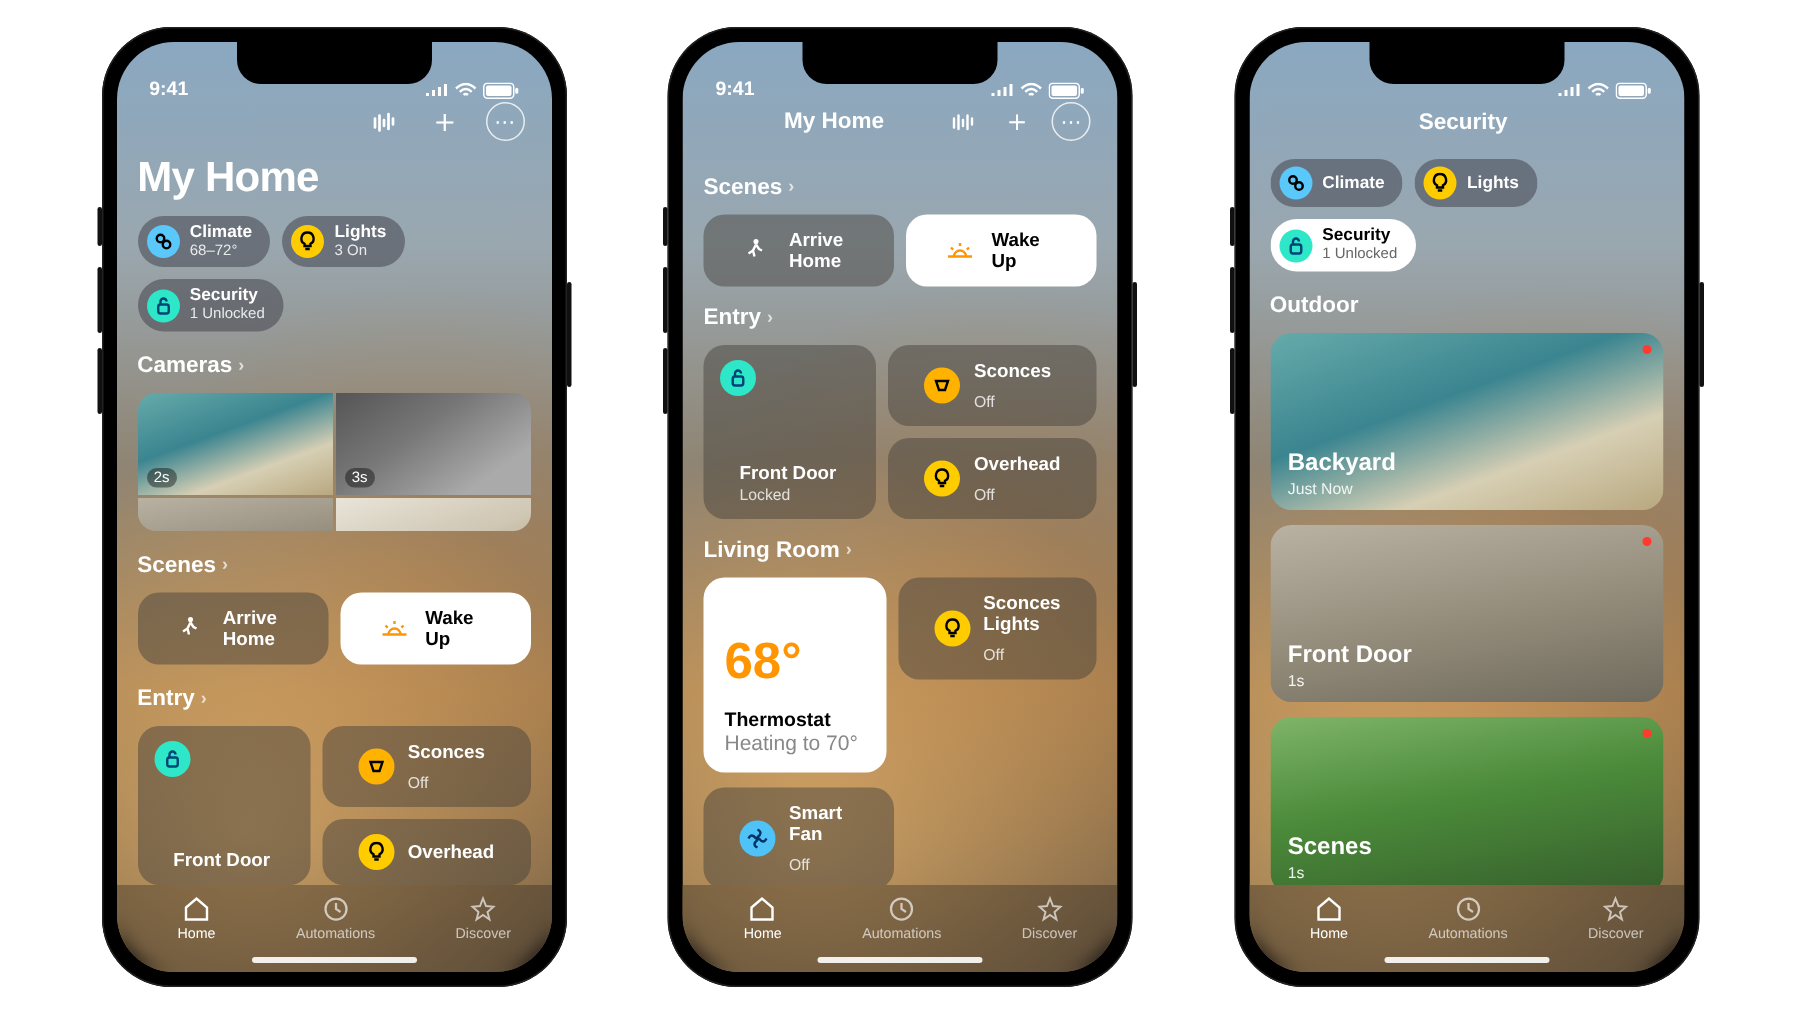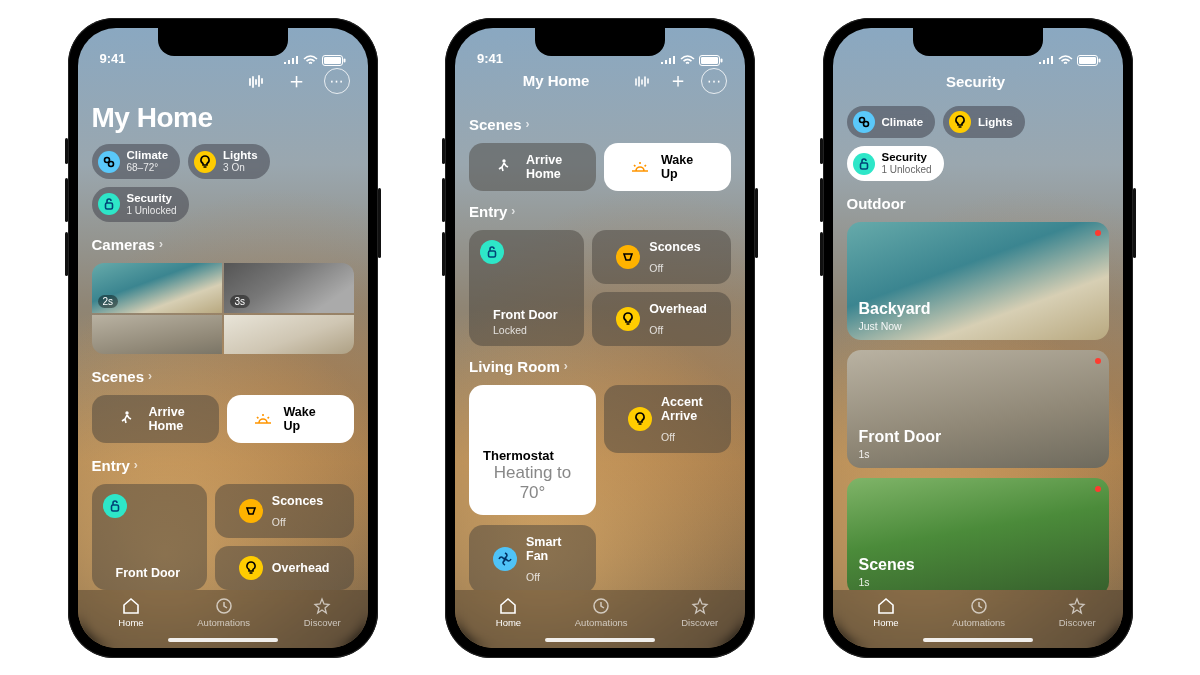--- a/index.html
+++ b/index.html
@@ -58,21 +58,21 @@
     backdrop-filter: blur(4px);
   }
   .pill.active { background:#fff; color:#000; }
   .pill .ic { width:22px;height:22px;border-radius:50%; display:flex;align-items:center;justify-content:center;}
   .pill .lbls .l1 { font-weight:600; font-size:11.5px;}
   .pill .lbls .l2 { opacity:0.85; font-size:10px;}
   .pill.active .lbls .l2 { color:#666; opacity:1;}
   .sect-h { font-size:15px; font-weight:600; display:flex; align-items:center; gap:4px; margin-top:4px;}
   .sect-h .chev { font-size:12px; opacity:0.7; }
   .cam-grid { display:grid; grid-template-columns:1fr 1fr; gap:2px; border-radius:12px; overflow:hidden;}
-  .cam { position:relative; height:50px; }
+  .cam { position:relative; height:68px; }
   .cam .tag{ position:absolute; left:6px; bottom:5px; font-size:10px; background:rgba(0,0,0,0.4); padding:1px 5px;border-radius:7px; font-weight:500;}
   .cam-pool { background:linear-gradient(160deg,#6aa 0%,#3b8590 40%,#d7cfb4 70%,#b8a87f 100%); }
   .cam-room { background:linear-gradient(145deg,#555 0%,#777 40%,#aaa 80%); }
   .cam-drv  { background:linear-gradient(170deg,#b9b2a2 0%,#8f8776 60%,#6e6a5d 100%); }
   .cam-liv  { background:linear-gradient(160deg,#e8e4d8 0%,#cfc6b3 50%,#a49576 100%); }
   .cam-garden{ background:linear-gradient(170deg,#7fb468 0%,#4b8b3a 45%,#365e2c 100%); }
   .tile-grid { display:grid; grid-template-columns:1fr 1fr; gap:8px;}
   .tile {
     background: rgba(70,65,58,0.48); border-radius:14px; padding:10px 24px;
     display:flex; align-items:center; gap:9px; font-size:12.5px; font-weight:600;
@@ -87,21 +87,21 @@
   .tile .sub { font-weight:500; font-size:10.5px; opacity:0.8;}
   .tile.light .sub{ color:#666; opacity:1;}
   .ic { width:24px;height:24px;border-radius:50%; display:flex;align-items:center;justify-content:center; flex-shrink:0;}
   .ic svg{display:block;}
   .big-tile {
     background:#fff;color:#000;border-radius:14px;padding:12px 14px; position:relative;
     display:flex;flex-direction:column;justify-content:flex-end; min-height:130px;
   }
   .big-tile .temp{font-size:34px;font-weight:600;color:#ff9500;line-height:1;}
   .big-tile .t1{font-weight:600;font-size:13px;margin-top:14px;}
-  .big-tile .t2{font-size:17px;color:#888;text-align:center;}
+  .big-tile .t2{font-size:14px;color:#888;}
   .hcam {
     position:relative; border-radius:14px; overflow:hidden; height:118px; margin-bottom:10px;
   }
   .hcam .dot{position:absolute;top:8px;right:8px;width:6px;height:6px;border-radius:50%;background:#ff3b30;}
   .hcam .cap1{position:absolute;left:12px;bottom:22px;font-size:16px;font-weight:600;}
   .hcam .cap2{position:absolute;left:12px;bottom:8px;font-size:10.5px;opacity:0.9;}
   .tabbar {
     height:58px; display:flex; justify-content:space-around; align-items:center;
     background:rgba(40,35,30,0.35); backdrop-filter: blur(6px);
     font-size:9.5px; padding-bottom:12px;
@@ -420,32 +420,33 @@
           </div>
         </div>
       </div>
 
       <div class="sect-h tight">
           <span>Living Room</span>
           <span class="chev">›</span>
         </div>
       <div class="row2">
         <div class="big-tile">
+          <span class="temp">68°</span>
           <span class="t1">Thermostat</span>
           <span class="t2">Heating to 70°</span>
         </div>
         <div class="stack">
           <div class="tile" style="min-height:60px">
             <span class="ic bulb-ic">
                 <svg width="12" height="14">
                   <path d="M6 1a4 4 0 0 1 2 7.5V10H4V8.5A4 4 0 0 1 6 1zM4.5 12h3"></path>
                 </svg>
               </span>
             <span class="col">
-                <span>Accent Arrive</span>
+                <span>Sconces Lights</span>
                 <span class="sub">Off</span>
               </span>
           </div>
         </div>
       </div>
       <div class="row2">
         <div class="tile">
           <span class="ic fan-ic">
               <svg width="14" height="14">
                 <circle cx="7" cy="7" r="1.5" fill="#036" stroke="none"></circle>

